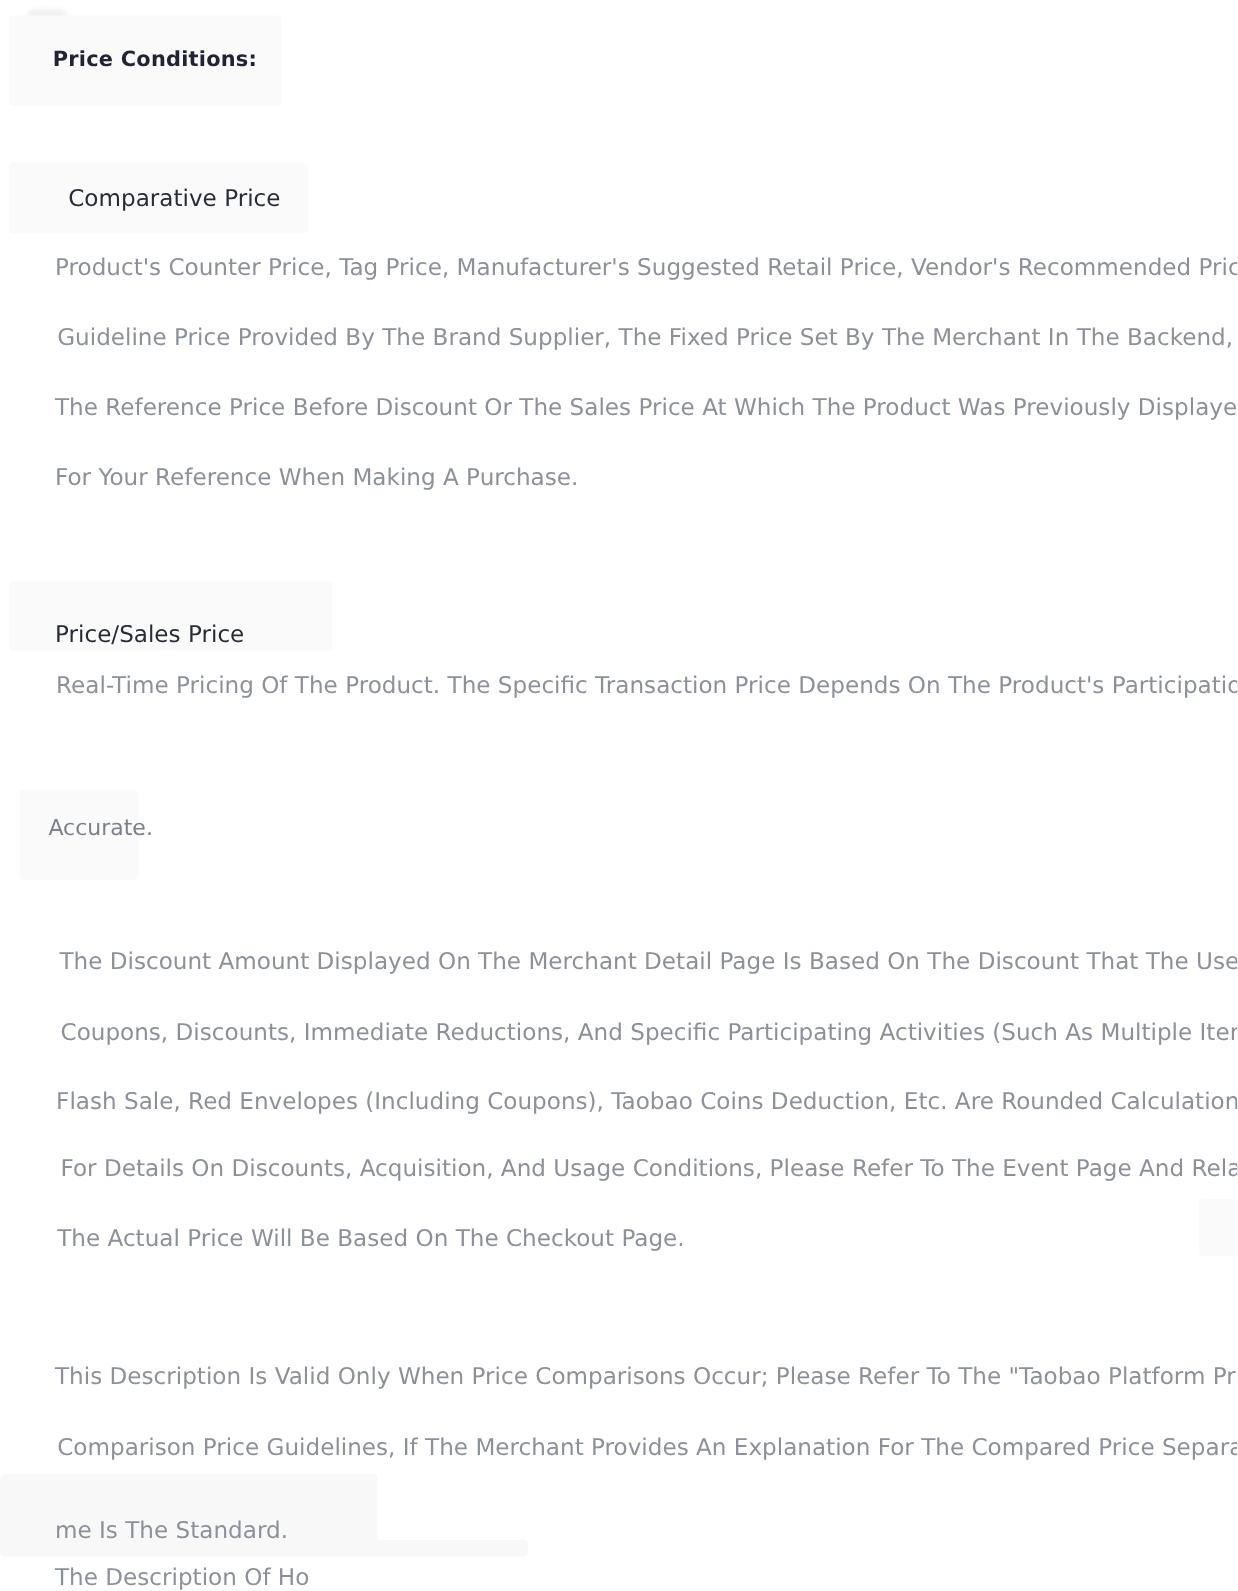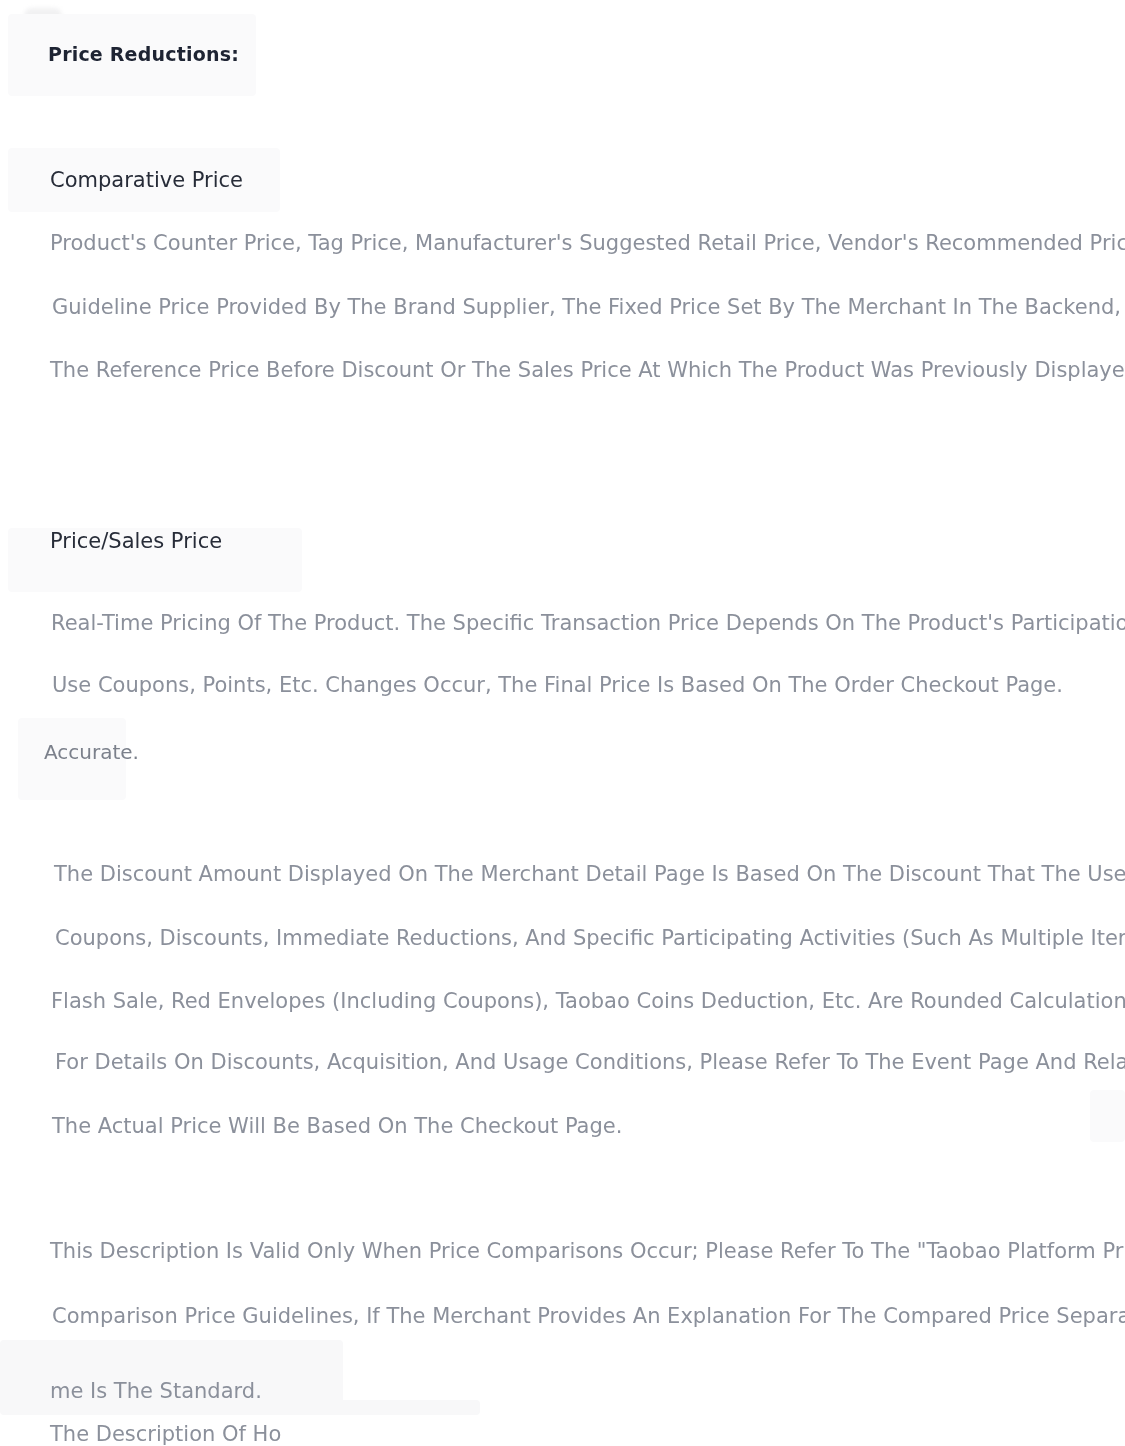--- a/index.html
+++ b/index.html
@@ -62,30 +62,30 @@
 
   <div class="artifact blob" style="left:24px; top:8px; width:38px; height:20px;"></div>
   <div class="artifact lighter" style="left:8px; top:14px; width:248px; height:82px;"></div>
   <div class="artifact lighter" style="left:8px; top:148px; width:272px; height:64px;"></div>
   <div class="artifact lighter" style="left:8px; top:528px; width:294px; height:64px;"></div>
   <div class="artifact lighter" style="left:18px; top:718px; width:108px; height:82px;"></div>
   <div class="artifact lighter" style="left:1090px; top:1090px; width:35px; height:52px;"></div>
   <div class="artifact" style="left:0px; top:1340px; width:343px; height:74px;"></div>
   <div class="artifact" style="left:0px; top:1400px; width:480px; height:15px;"></div>
 
-  <div class="txt page-title" style="left:48px; top:43px;">Price Reductions:</div>
+  <div class="txt page-title" style="left:48px; top:43px;">Price Conditions:</div>
 
-  <div class="txt section-heading" style="left:50px; top:167px;">Comparative Price</div>
+  <div class="txt section-heading" style="left:62px; top:167px;">Comparative Price</div>
   <div class="txt body-line" style="left:50px; top:230px;">Product's Counter Price, Tag Price, Manufacturer's Suggested Retail Price, Vendor's Recommended Price,</div>
   <div class="txt body-line" style="left:52px; top:294px;">Guideline Price Provided By The Brand Supplier, The Fixed Price Set By The Merchant In The Backend, Dis</div>
   <div class="txt body-line" style="left:50px; top:357px;">The Reference Price Before Discount Or The Sales Price At Which The Product Was Previously Displayed, I</div>
+  <div class="txt body-line" style="left:50px; top:421px;">For Your Reference When Making A Purchase.</div>
 
-  <div class="txt section-heading" style="left:50px; top:528px;text-align:center;">Price/Sales Price</div>
+  <div class="txt section-heading" style="left:50px; top:564px;text-align:center;">Price/Sales Price</div>
   <div class="txt body-line" style="left:51px; top:610px;">Real-Time Pricing Of The Product. The Specific Transaction Price Depends On The Product's Participation</div>
-  <div class="txt body-line" style="left:52px; top:672px;">Use Coupons, Points, Etc. Changes Occur, The Final Price Is Based On The Order Checkout Page.</div>
 
   <div class="txt accent-label" style="left:44px; top:740px;">Accurate.</div>
 
   <div class="txt body-line" style="left:54px; top:861px;">The Discount Amount Displayed On The Merchant Detail Page Is Based On The Discount That The User C</div>
   <div class="txt body-line" style="left:55px; top:925px;">Coupons, Discounts, Immediate Reductions, And Specific Participating Activities (Such As Multiple Items</div>
   <div class="txt body-line" style="left:51px; top:988px;">Flash Sale, Red Envelopes (Including Coupons), Taobao Coins Deduction, Etc. Are Rounded Calculations.</div>
   <div class="txt body-line" style="left:55px; top:1049px;">For Details On Discounts, Acquisition, And Usage Conditions, Please Refer To The Event Page And Related</div>
   <div class="txt body-line" style="left:52px; top:1113px;">The Actual Price Will Be Based On The Checkout Page.</div>
 
   <div class="txt body-line" style="left:50px; top:1238px;">This Description Is Valid Only When Price Comparisons Occur; Please Refer To The "Taobao Platform Pric</div>

